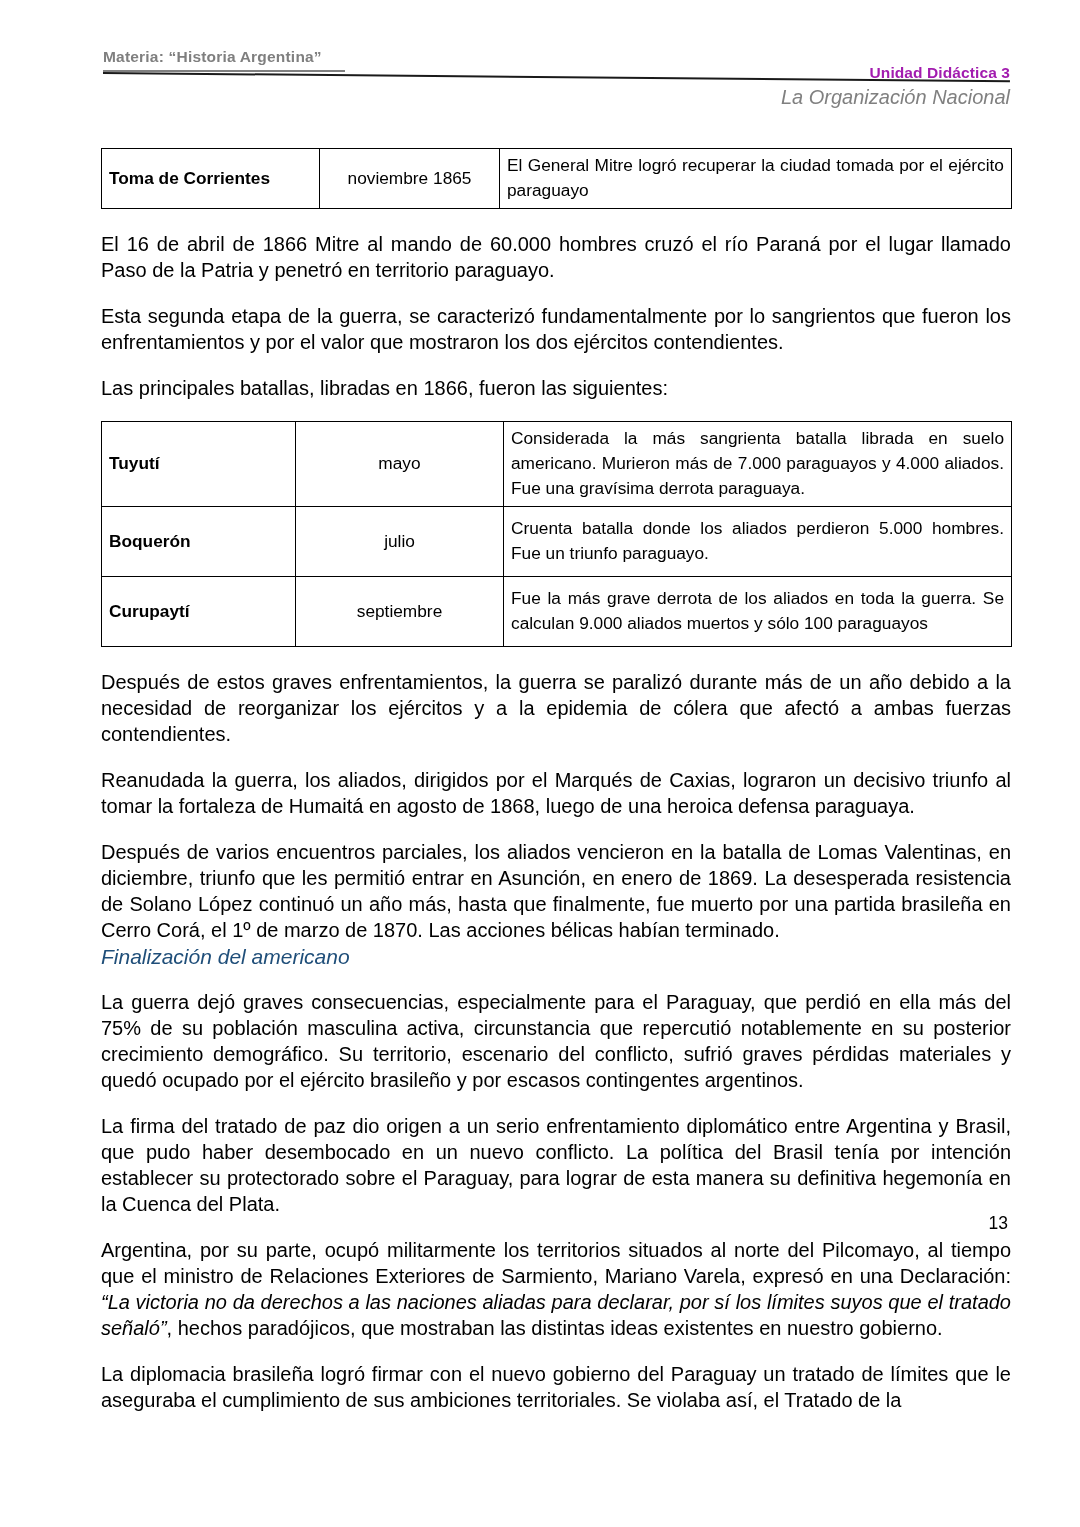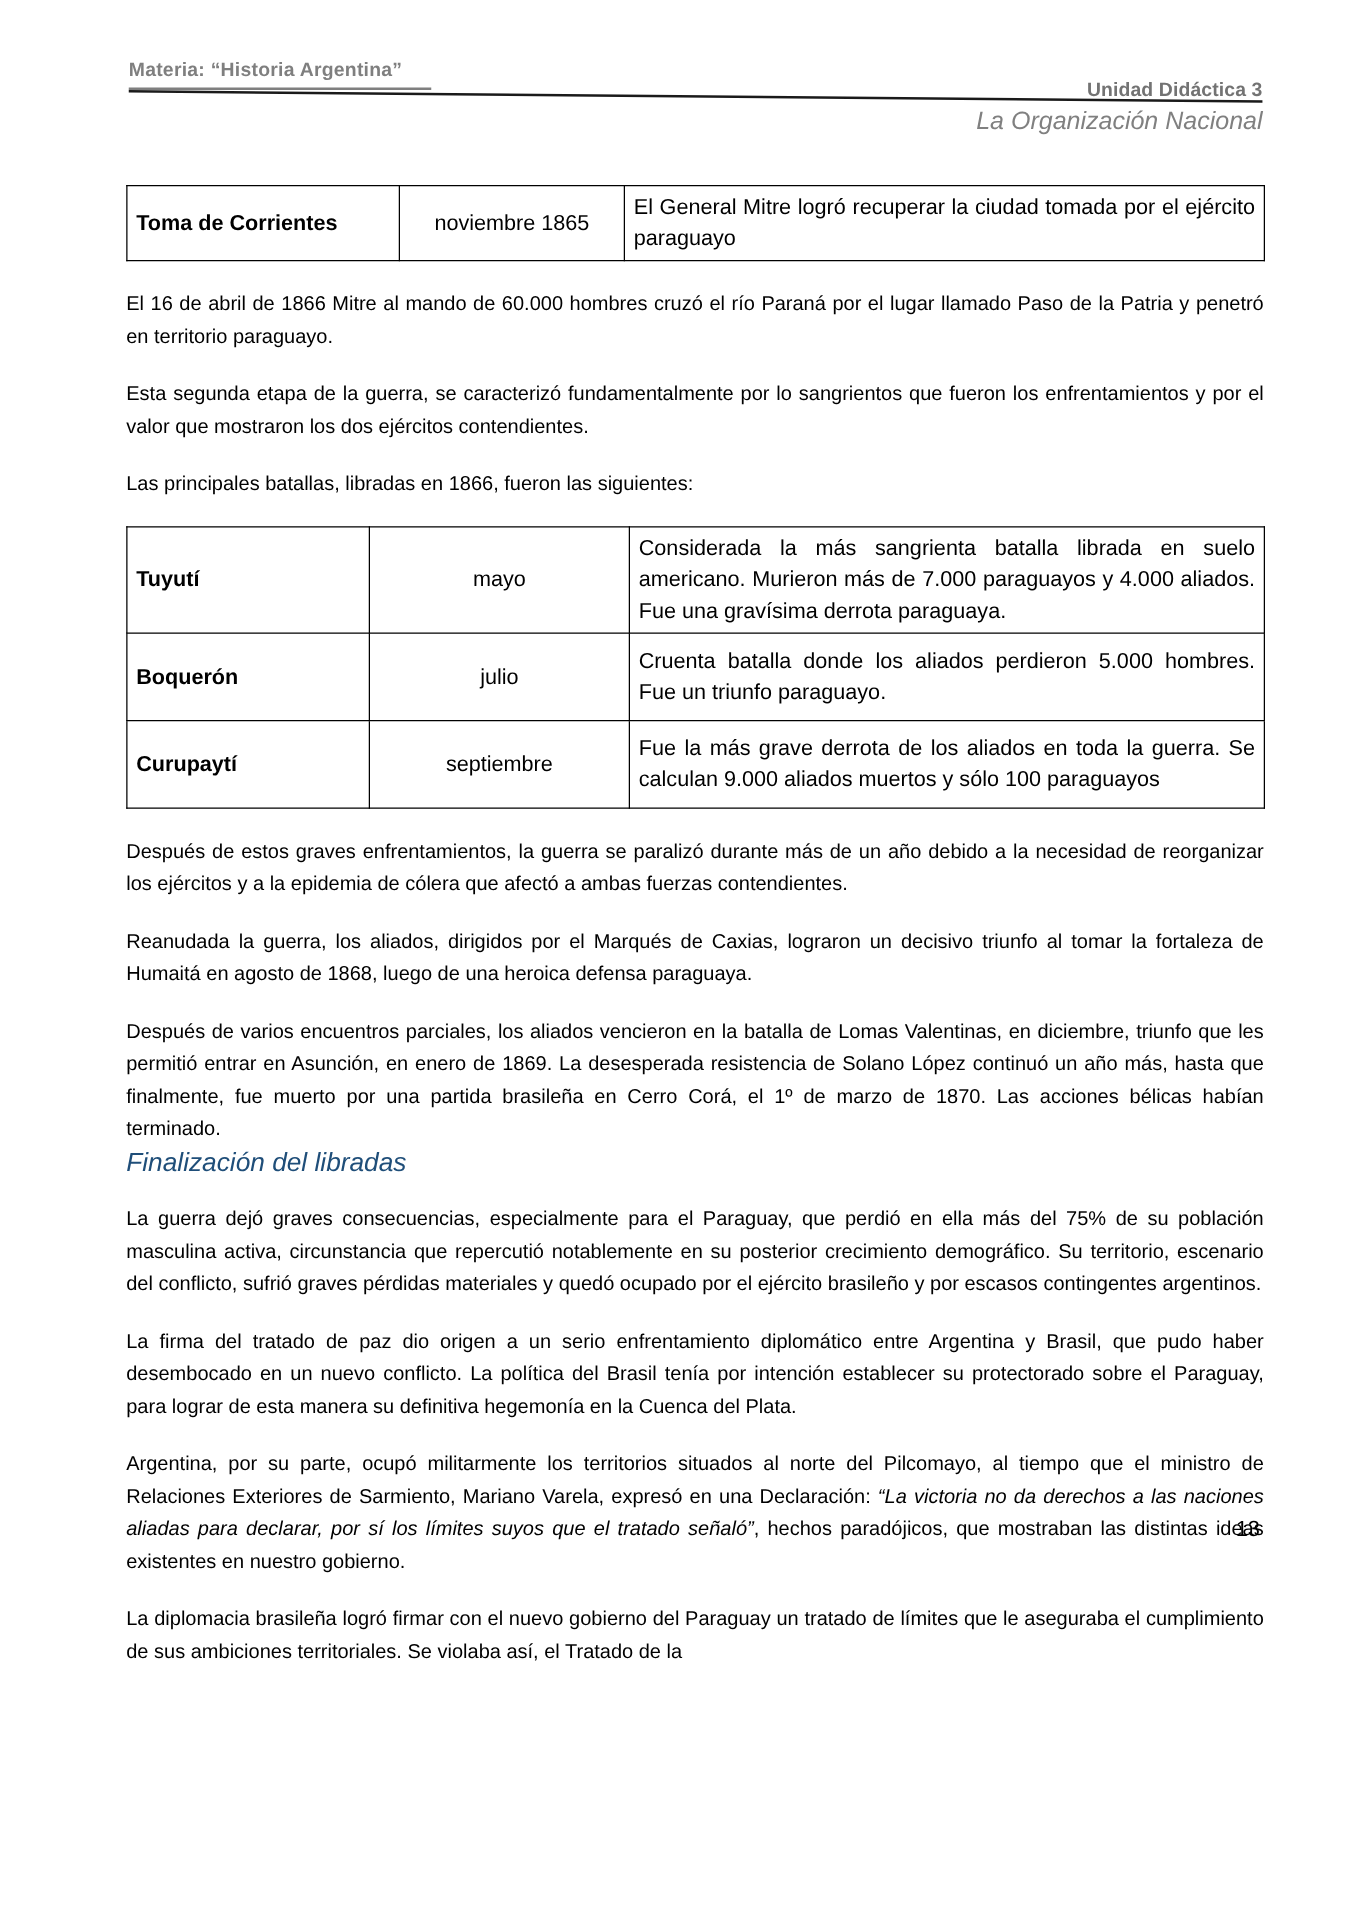--- a/index.html
+++ b/index.html
@@ -57,21 +57,21 @@
     background: #1a1a1a;
     transform: rotate(0.52deg);
     transform-origin: left center;
   }
   .header-unit {
     position: absolute;
     right: 70px;
     top: 64px;
     font-size: 15.5px;
     font-weight: bold;
-    color: #737373;
+    color: #a21caf;
     white-space: nowrap;
     letter-spacing: 0.1px;
   }
   .header-sub {
     position: absolute;
     right: 70px;
     top: 86px;
     font-size: 20px;
     font-style: italic;
     color: #808080;
@@ -81,21 +81,21 @@
   
   .content {
     position: absolute;
     left: 101px;
     top: 148px;
     width: 910px;
   }
 
   p.body-par {
     margin: 0 0 20px 0;
-    font-size: 16px;
+    font-size: 20px;
     line-height: 26px;
     text-align: justify;
     color: #000;
   }
   p.body-par.tight { margin-bottom: 0; }
 
   .quote-italic { font-style: italic; }
 
   h2.section-title {
     margin: 0 0 18px 0;
@@ -208,21 +208,21 @@
           <td class="c-date">septiembre</td>
           <td class="c-desc">Fue la más grave derrota de los aliados en toda la guerra. Se calculan 9.000 aliados muertos y sólo 100 paraguayos</td>
         </tr>
       </tbody>
     </table>
 
     <p class="body-par">Después de estos graves enfrentamientos, la guerra se paralizó durante más de un año debido a la necesidad de reorganizar los ejércitos y a la epidemia de cólera que afectó a ambas fuerzas contendientes.</p>
     <p class="body-par">Reanudada la guerra, los aliados, dirigidos por el Marqués de Caxias, lograron un decisivo triunfo al tomar la fortaleza de Humaitá en agosto de 1868, luego de una heroica defensa paraguaya.</p>
     <p class="body-par tight">Después de varios encuentros parciales, los aliados vencieron en la batalla de Lomas Valentinas, en diciembre, triunfo que les permitió entrar en Asunción, en enero de 1869. La desesperada resistencia de Solano López continuó un año más, hasta que finalmente, fue muerto por una partida brasileña en Cerro Corá, el 1º de marzo de 1870. Las acciones bélicas habían terminado.</p>
 
-    <h2 class="section-title">Finalización del libradas</h2>
+    <h2 class="section-title">Finalización del americano</h2>
 
     <p class="body-par">La guerra dejó graves consecuencias, especialmente para el Paraguay, que perdió en ella más del 75% de su población masculina activa, circunstancia que repercutió notablemente en su posterior crecimiento demográfico. Su territorio, escenario del conflicto, sufrió graves pérdidas materiales y quedó ocupado por el ejército brasileño y por escasos contingentes argentinos.</p>
     <p class="body-par">La firma del tratado de paz dio origen a un serio enfrentamiento diplomático entre Argentina y Brasil, que pudo haber desembocado en un nuevo conflicto. La política del Brasil tenía por intención establecer su protectorado sobre el Paraguay, para lograr de esta manera su definitiva hegemonía en la Cuenca del Plata.</p>
 
     <p class="body-par"><span>Argentina, por su parte, ocupó militarmente los territorios situados al norte del Pilcomayo, al tiempo que el ministro de Relaciones Exteriores de Sarmiento, Mariano Varela, expresó en una Declaración: </span><span class="quote-italic">“La victoria no da derechos a las naciones aliadas para declarar, por sí los límites suyos que el tratado señaló”</span><span>, hechos paradójicos, que mostraban las distintas ideas existentes en nuestro gobierno.</span></p>
 
     <p class="body-par">La diplomacia brasileña logró firmar con el nuevo gobierno del Paraguay un tratado de límites que le aseguraba el cumplimiento de sus ambiciones territoriales. Se violaba así, el Tratado de la</p>
 
   </div>
 

